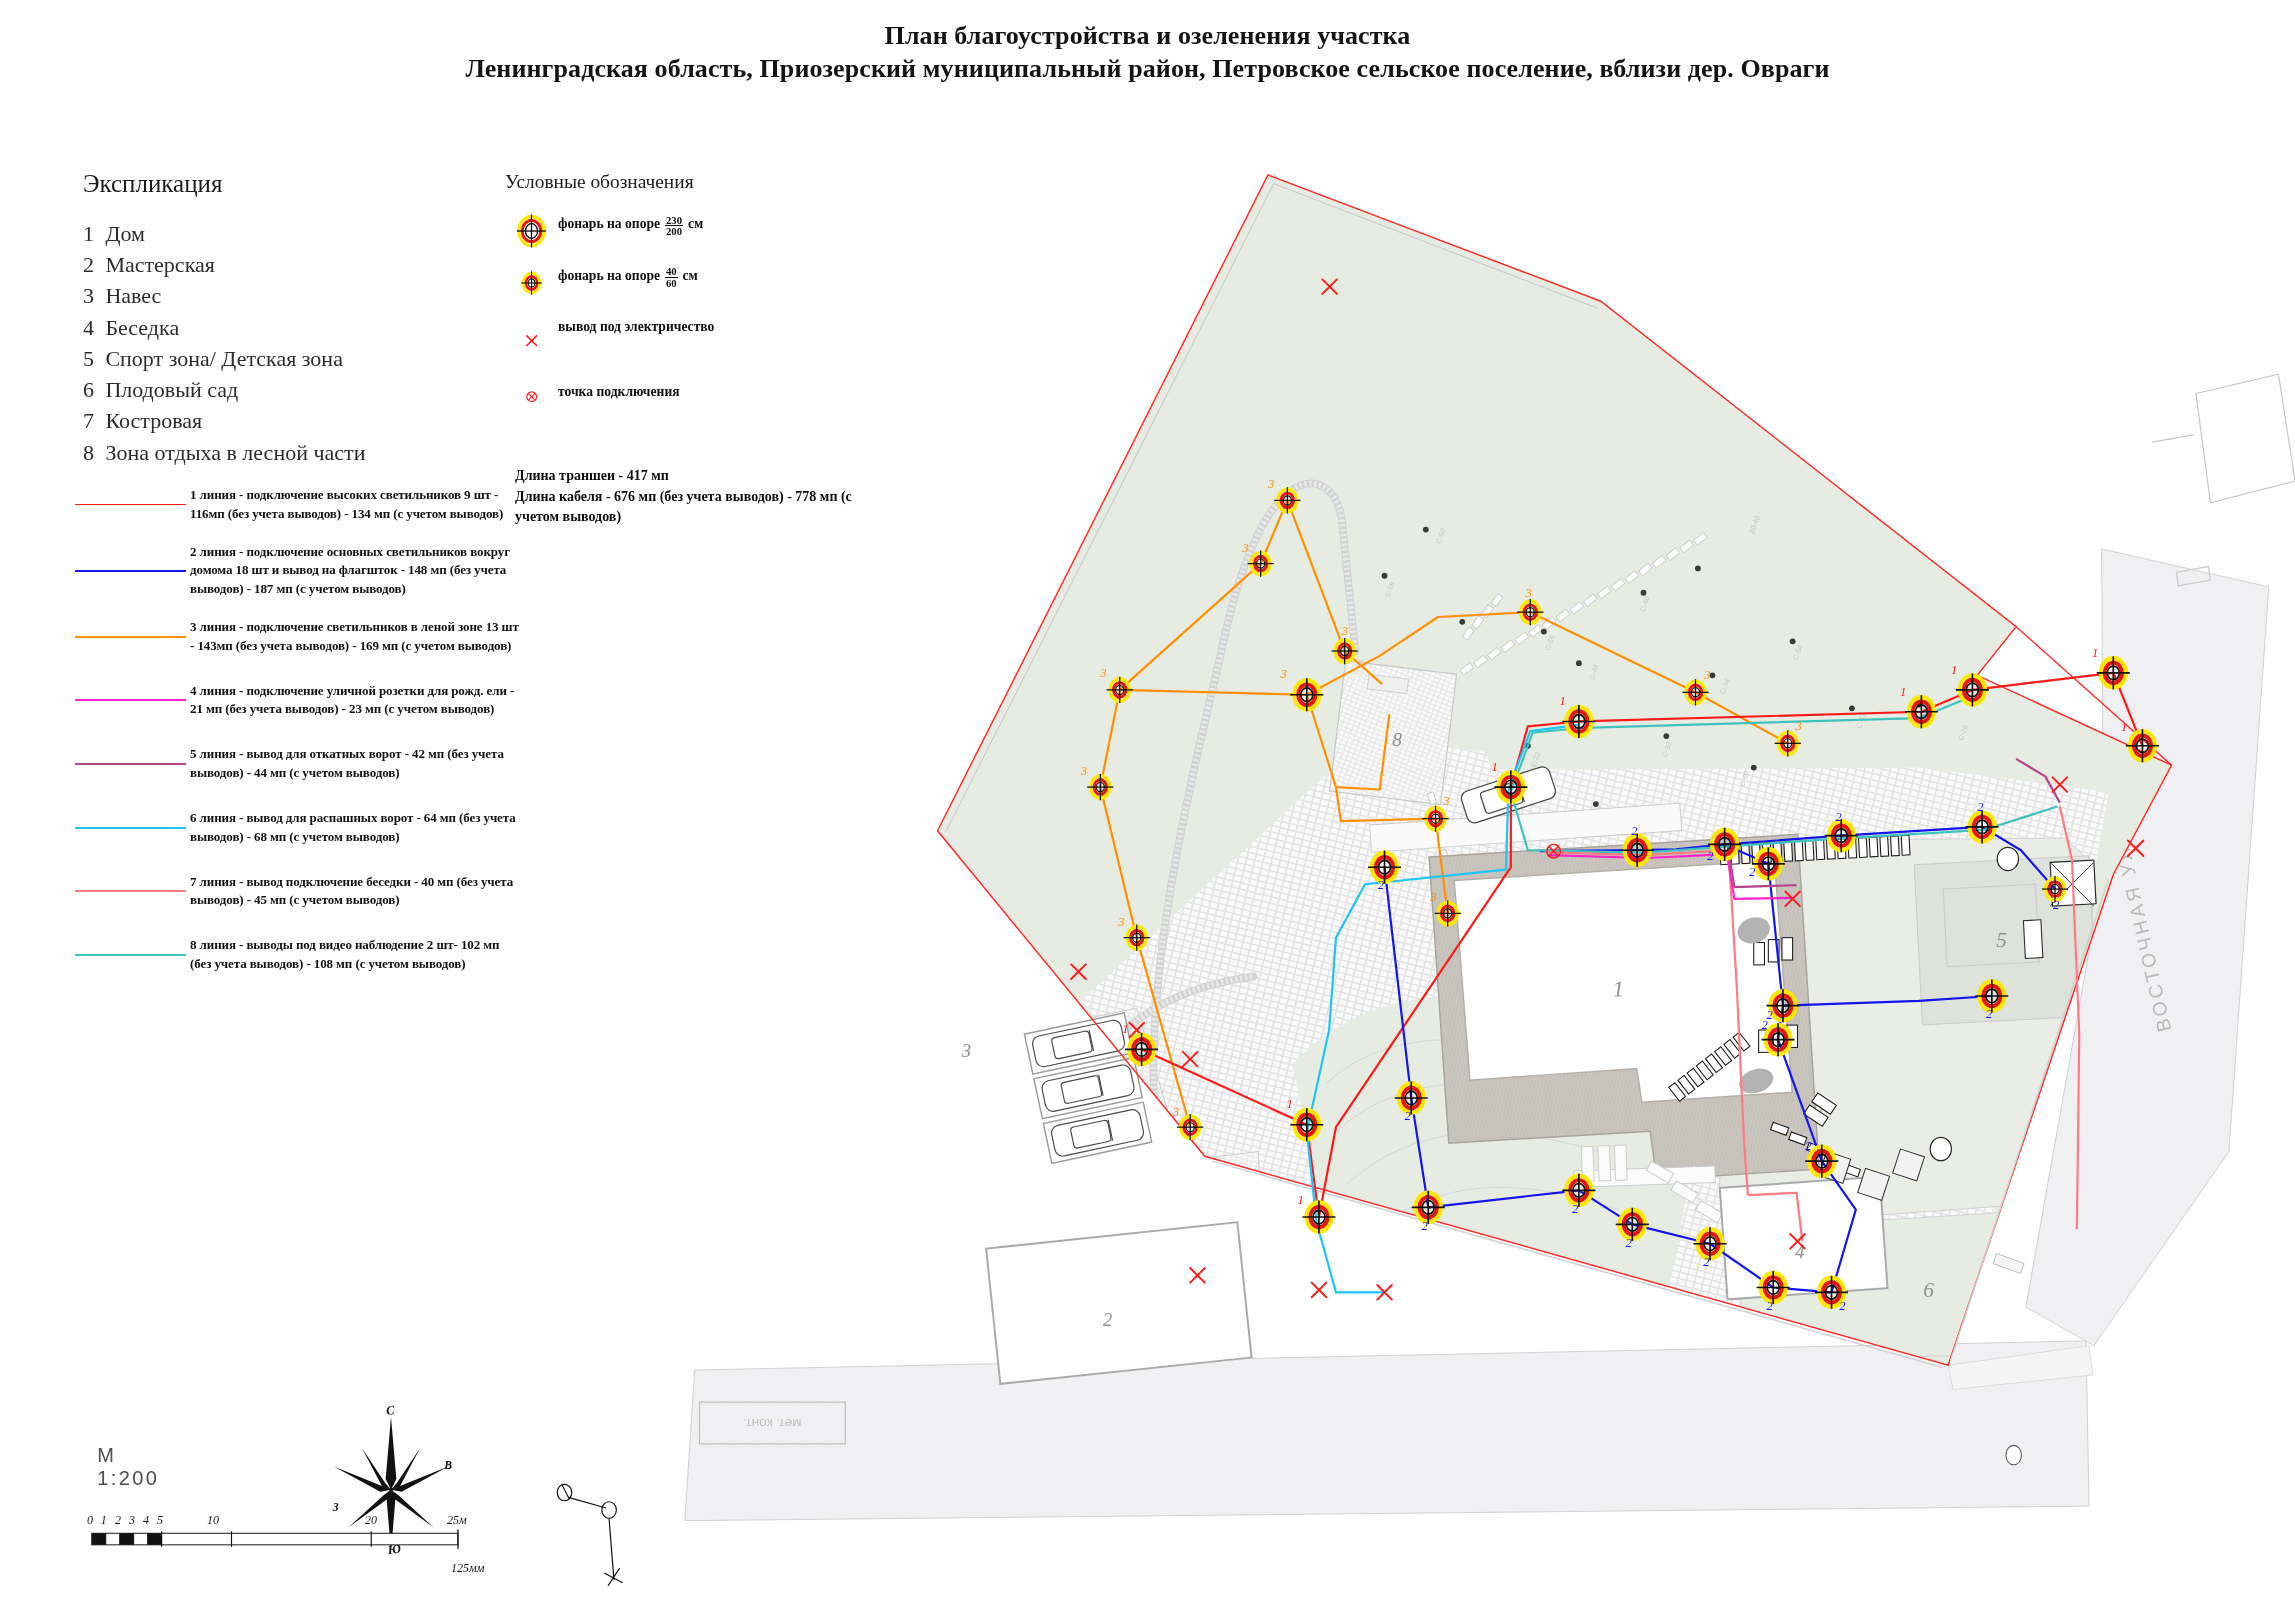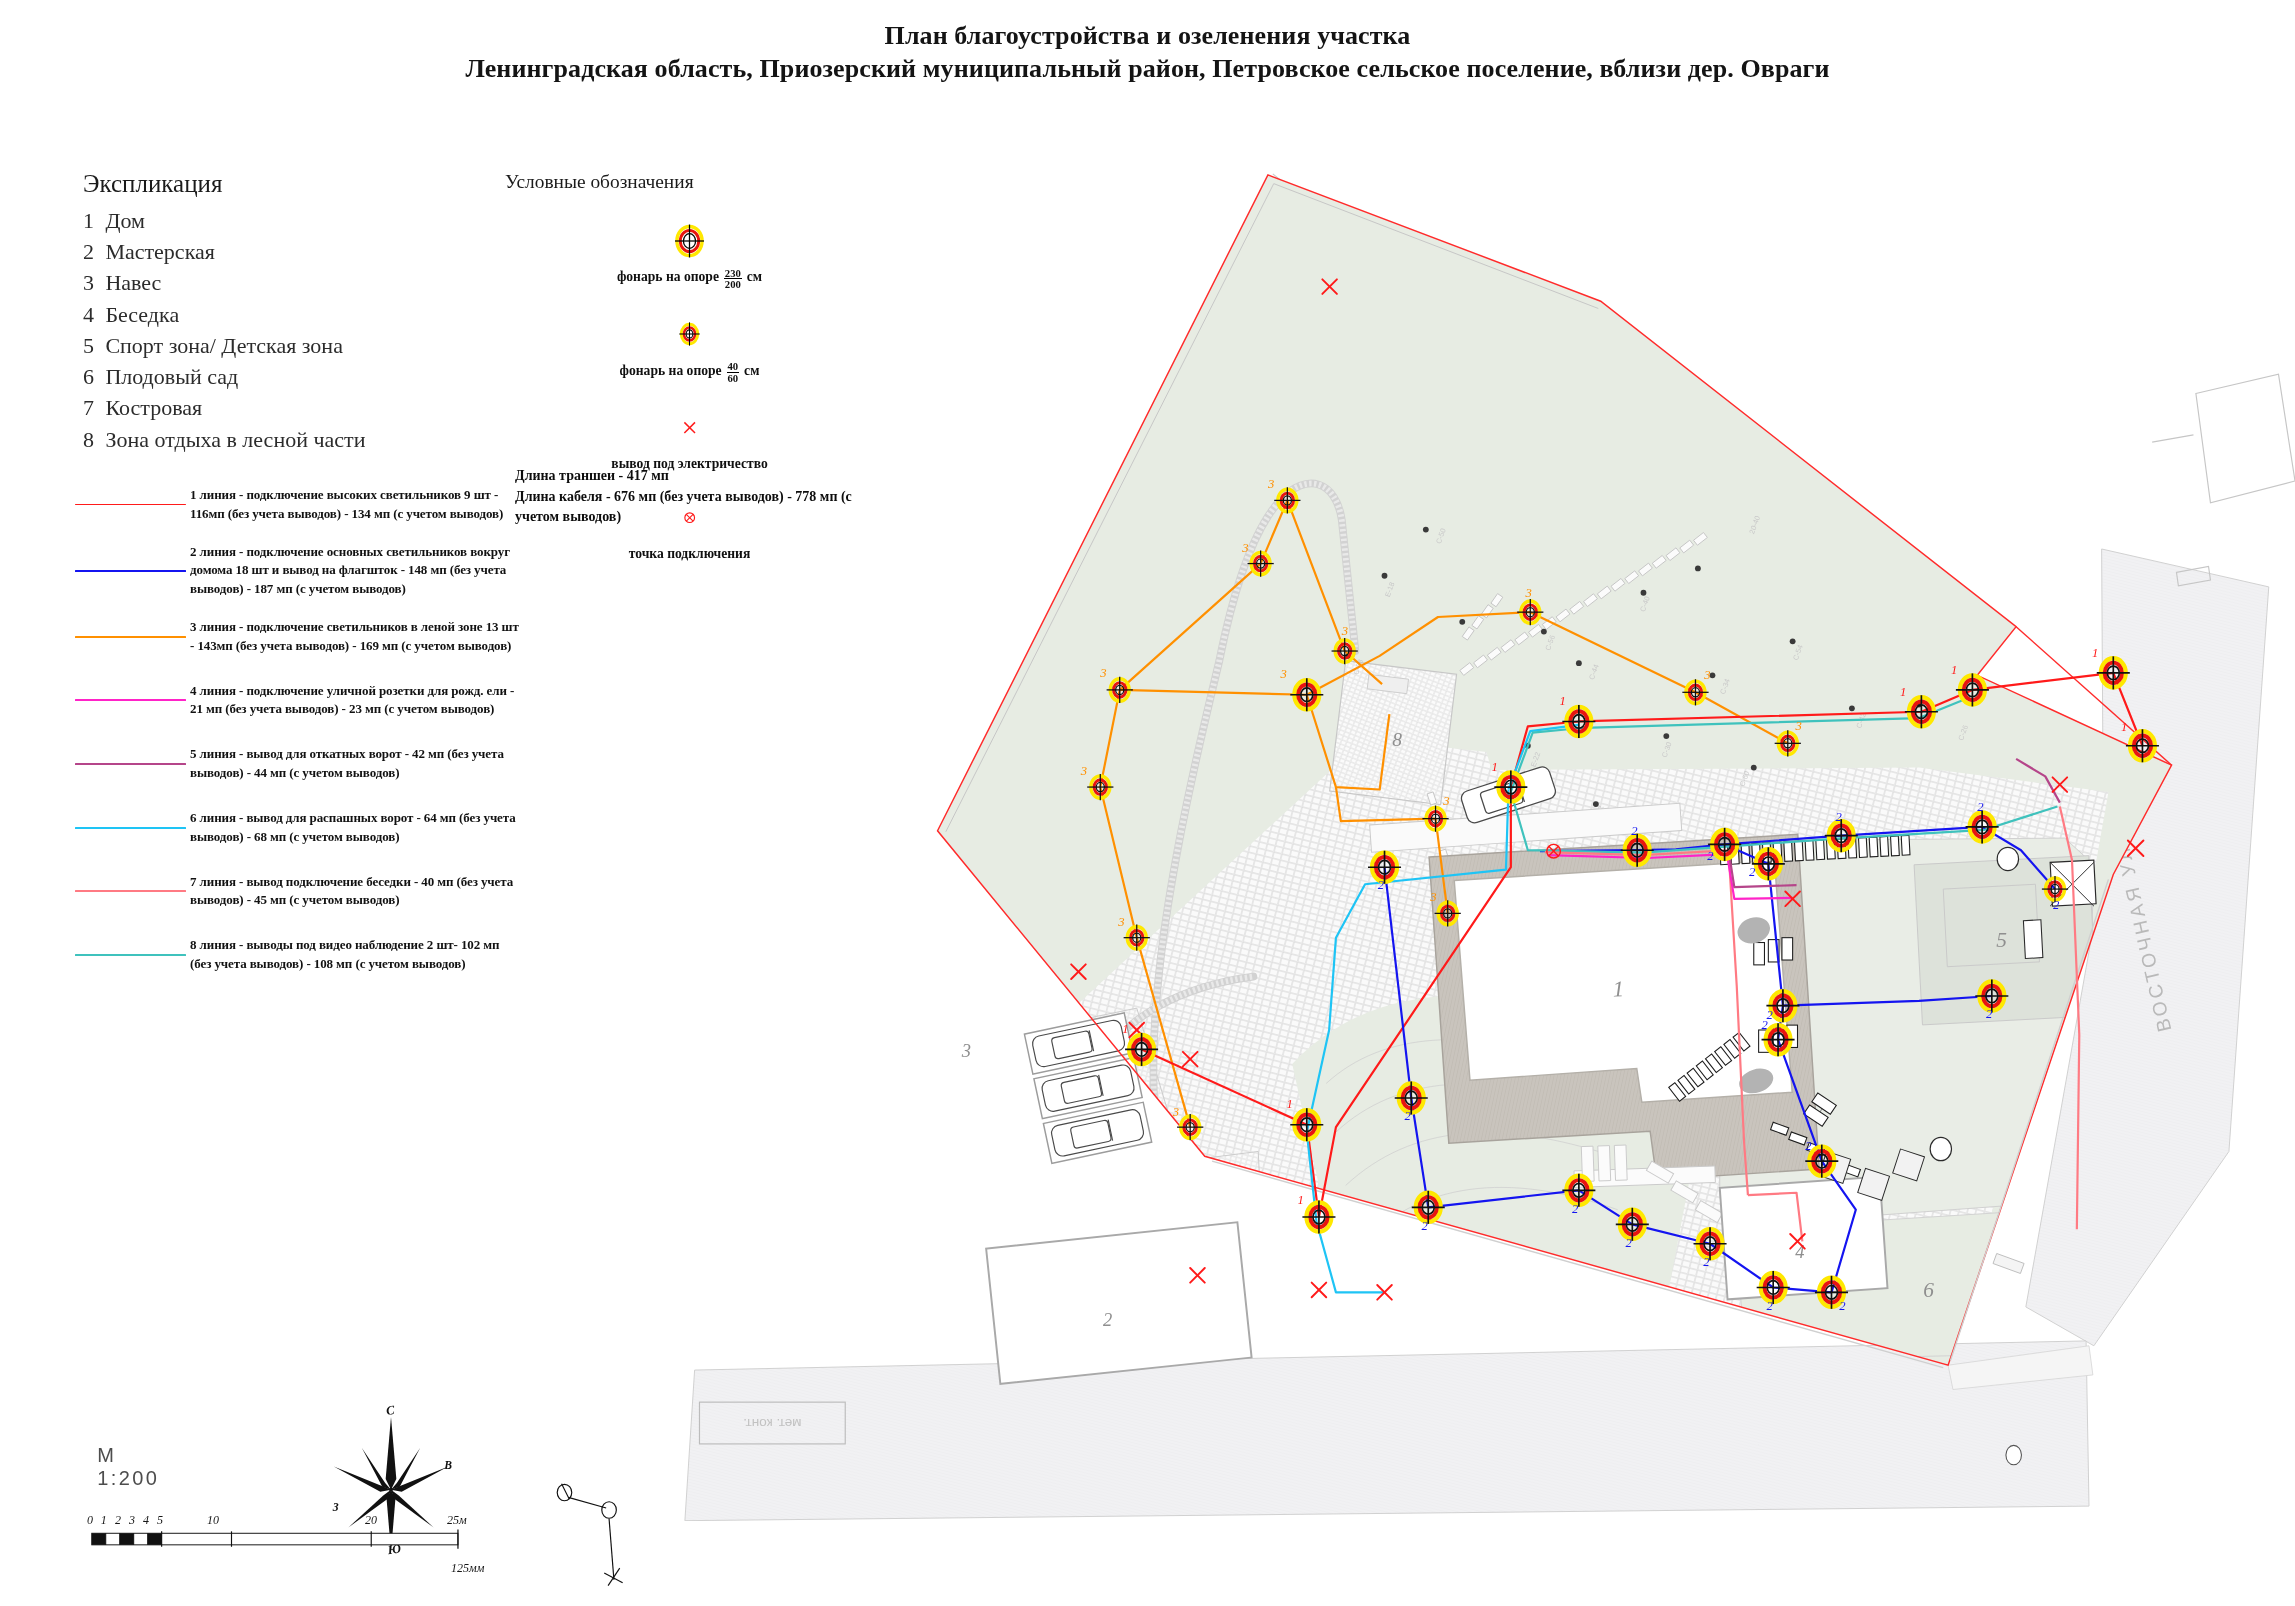--- a/index.html
+++ b/index.html
@@ -32,21 +32,21 @@
   #title-line-2 { font-size: 26px; }
   #title-line-3 { font-size: 26px; }
 
   
   #explication {
     position: absolute;
     left: 83px; top: 170px;
     width: 428px;
   }
   #explication h2 {
-    margin: 0 0 7px 0;
+    margin: 0 0 20px 0;
     font-size: 25px;
     font-weight: normal;
     color: #1b1b1b;
     font-family: "Liberation Serif", serif;
   }
   .exp-row {
     display: flex;
     align-items: baseline;
     font-size: 22px;
     color: #2c2c2c;
@@ -131,24 +131,22 @@
   }
   #symbols h2 {
     margin: 0 0 21.4px 0;
     font-size: 19.4px;
     font-weight: normal;
     color: #1b1b1b;
     font-family: "Liberation Serif", serif;
   }
   .sym-row {
     display: flex;
-    align-items: center;
     margin-bottom: 17.5px;
     min-height: 30px;
-    flex-direction: column;
   }
   .sym-icon {
     width: 53px; flex: 0 0 53px;
     display: flex; align-items: center; justify-content: center;
   }
   .sym-text {
     font-size: 13.6px;
     font-weight: bold;
     color: #101010;
     line-height: 1.42;

